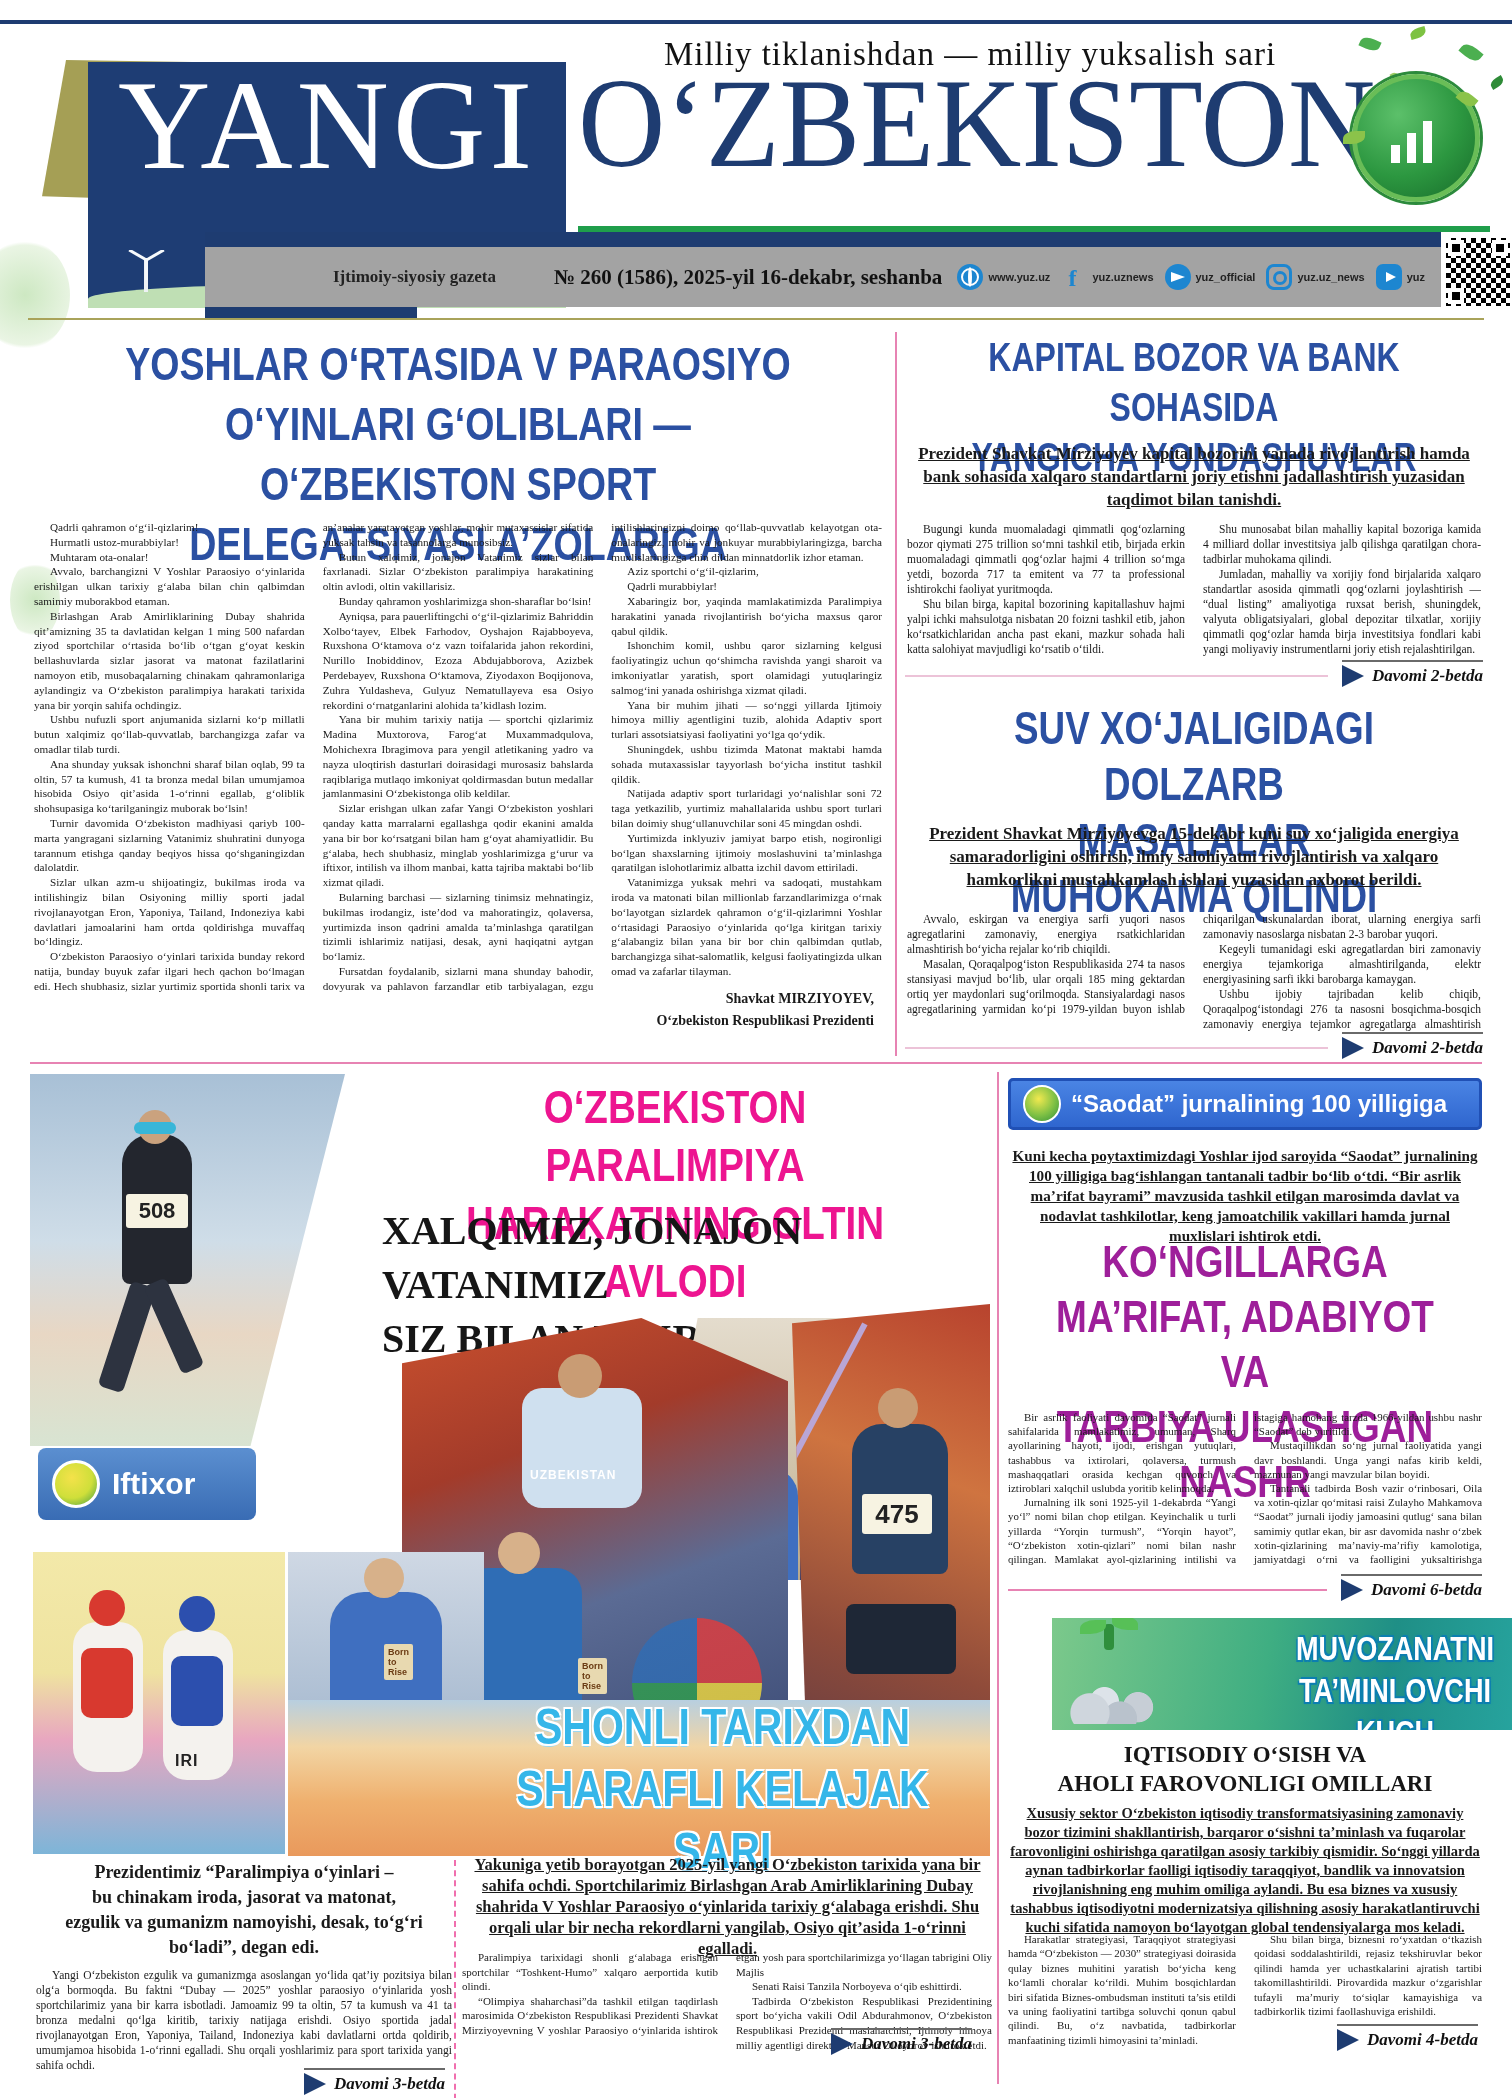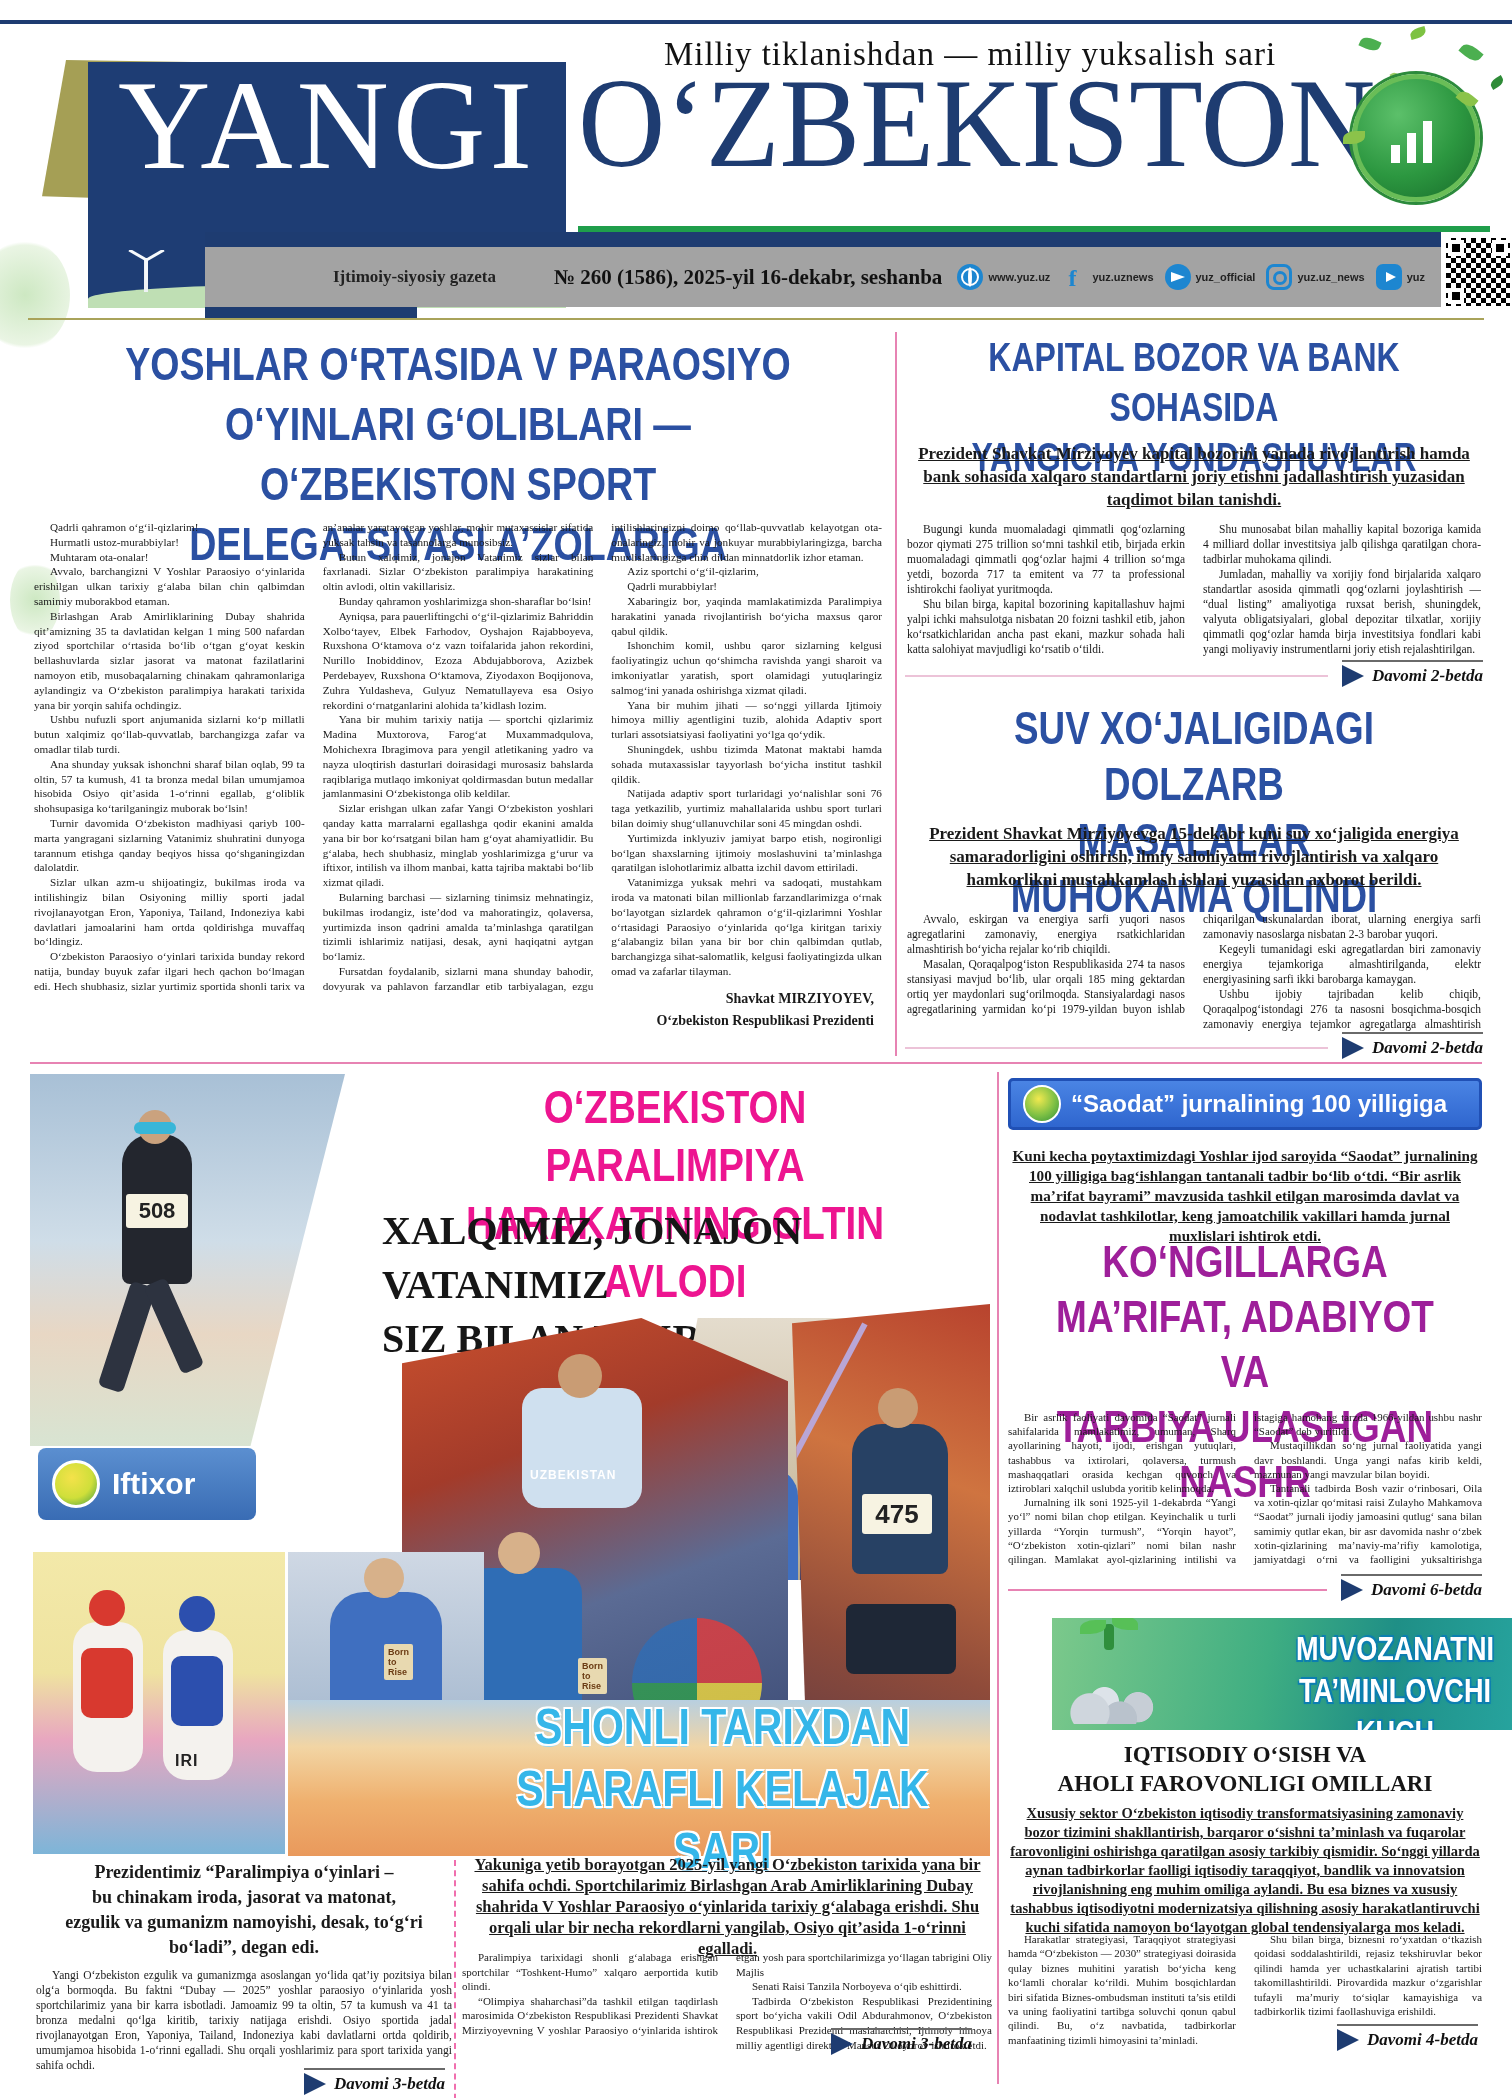--- a/index.html
+++ b/index.html
@@ -211,21 +211,21 @@
         <p>Yana bir muhim tarixiy natija — sportchi qizlarimiz Madina Muxtorova, Farog‘at Muxammadqulova, Mohichexra Ibragimova para yengil atletikaning yadro va nayza uloqtirish dasturlari doirasidagi murosasiz bahslarda raqiblariga mutlaqo imkoniyat qoldirmasdan butun medallar jamlanmasini O‘zbekistonga olib keldilar.</p>
         <p>Sizlar erishgan ulkan zafar Yangi O‘zbekiston yoshlari qanday katta marralarni egallashga qodir ekanini amalda yana bir bor ko‘rsatgani bilan ham g‘oyat ahamiyatlidir. Bu g‘alaba, hech shubhasiz, minglab yoshlarimizga g‘urur va iftixor, intilish va ilhom manbai, katta tajriba maktabi bo‘lib xizmat qiladi.</p>
         <p>Bularning barchasi — sizlarning tinimsiz mehnatingiz, bukilmas irodangiz, iste’dod va mahoratingiz, qolaversa, yurtimizda inson qadrini amalda ta’minlashga qaratilgan tizimli ishlarimiz natijasi, desak, ayni haqiqatni aytgan bo‘lamiz.</p>
         <p>Fursatdan foydalanib, sizlarni mana shunday bahodir, dovyurak va pahlavon farzandlar etib tarbiyalagan, ezgu intilishlaringizni doimo qo‘llab-quvvatlab kelayotgan ota-onalaringiz, mohir va jonkuyar murabbiylaringizga, barcha muxlislaringizga chin dildan minnatdorlik izhor etaman.</p>
         <p>Aziz sportchi o‘g‘il-qizlarim,</p>
         <p>Qadrli murabbiylar!</p>
         <p>Xabaringiz bor, yaqinda mamlakatimizda Paralimpiya harakatini yanada rivojlantirish bo‘yicha maxsus qaror qabul qildik.</p>
         <p>Ishonchim komil, ushbu qaror sizlarning kelgusi faoliyatingiz uchun qo‘shimcha ravishda yangi sharoit va imkoniyatlar yaratish, sport olamidagi yutuqlaringiz salmog‘ini yanada oshirishga xizmat qiladi.</p>
         <p>Yana bir muhim jihati — so‘nggi yillarda Ijtimoiy himoya milliy agentligini tuzib, alohida Adaptiv sport turlari assotsiatsiyasi faoliyatini yo‘lga qo‘ydik.</p>
         <p>Shuningdek, ushbu tizimda Matonat maktabi hamda sohada mutaxassislar tayyorlash bo‘yicha institut tashkil qildik.</p>
-        <p>Natijada adaptiv sport turlaridagi yo‘nalishlar soni 76 taga yetkazilib, yurtimiz mahallalarida ushbu sport turlari bilan doimiy shug‘ullanuvchilar soni 45 mingdan oshdi.</p>
+        <p>Natijada adaptiv sport turlaridagi yo‘nalishlar soni 72 taga yetkazilib, yurtimiz mahallalarida ushbu sport turlari bilan doimiy shug‘ullanuvchilar soni 45 mingdan oshdi.</p>
         <p>Yurtimizda inklyuziv jamiyat barpo etish, nogironligi bo‘lgan shaxslarning ijtimoiy moslashuvini ta’minlashga qaratilgan islohotlarimiz albatta izchil davom ettiriladi.</p>
         <p>Vatanimizga yuksak mehri va sadoqati, mustahkam iroda va matonati bilan millionlab farzandlarimizga o‘rnak bo‘layotgan sizlardek qahramon o‘g‘il-qizlarimni Yoshlar o‘rtasidagi Paraosiyo o‘yinlarida qo‘lga kiritgan tarixiy g‘alabangiz bilan yana bir bor chin qalbimdan qutlab, barchangizga sihat-salomatlik, kelgusi faoliyatingizda ulkan omad va zafarlar tilayman.</p>
       </div>
     <div class="sig" style="position:absolute;right:12px;bottom:28px;">
       <div>Shavkat MIRZIYOYEV,</div>
       <div>O‘zbekiston Respublikasi Prezidenti</div>
     </div>
   </section>
 
   <div class="abs vpink" style="left:895px;top:332px;height:724px;"></div>

